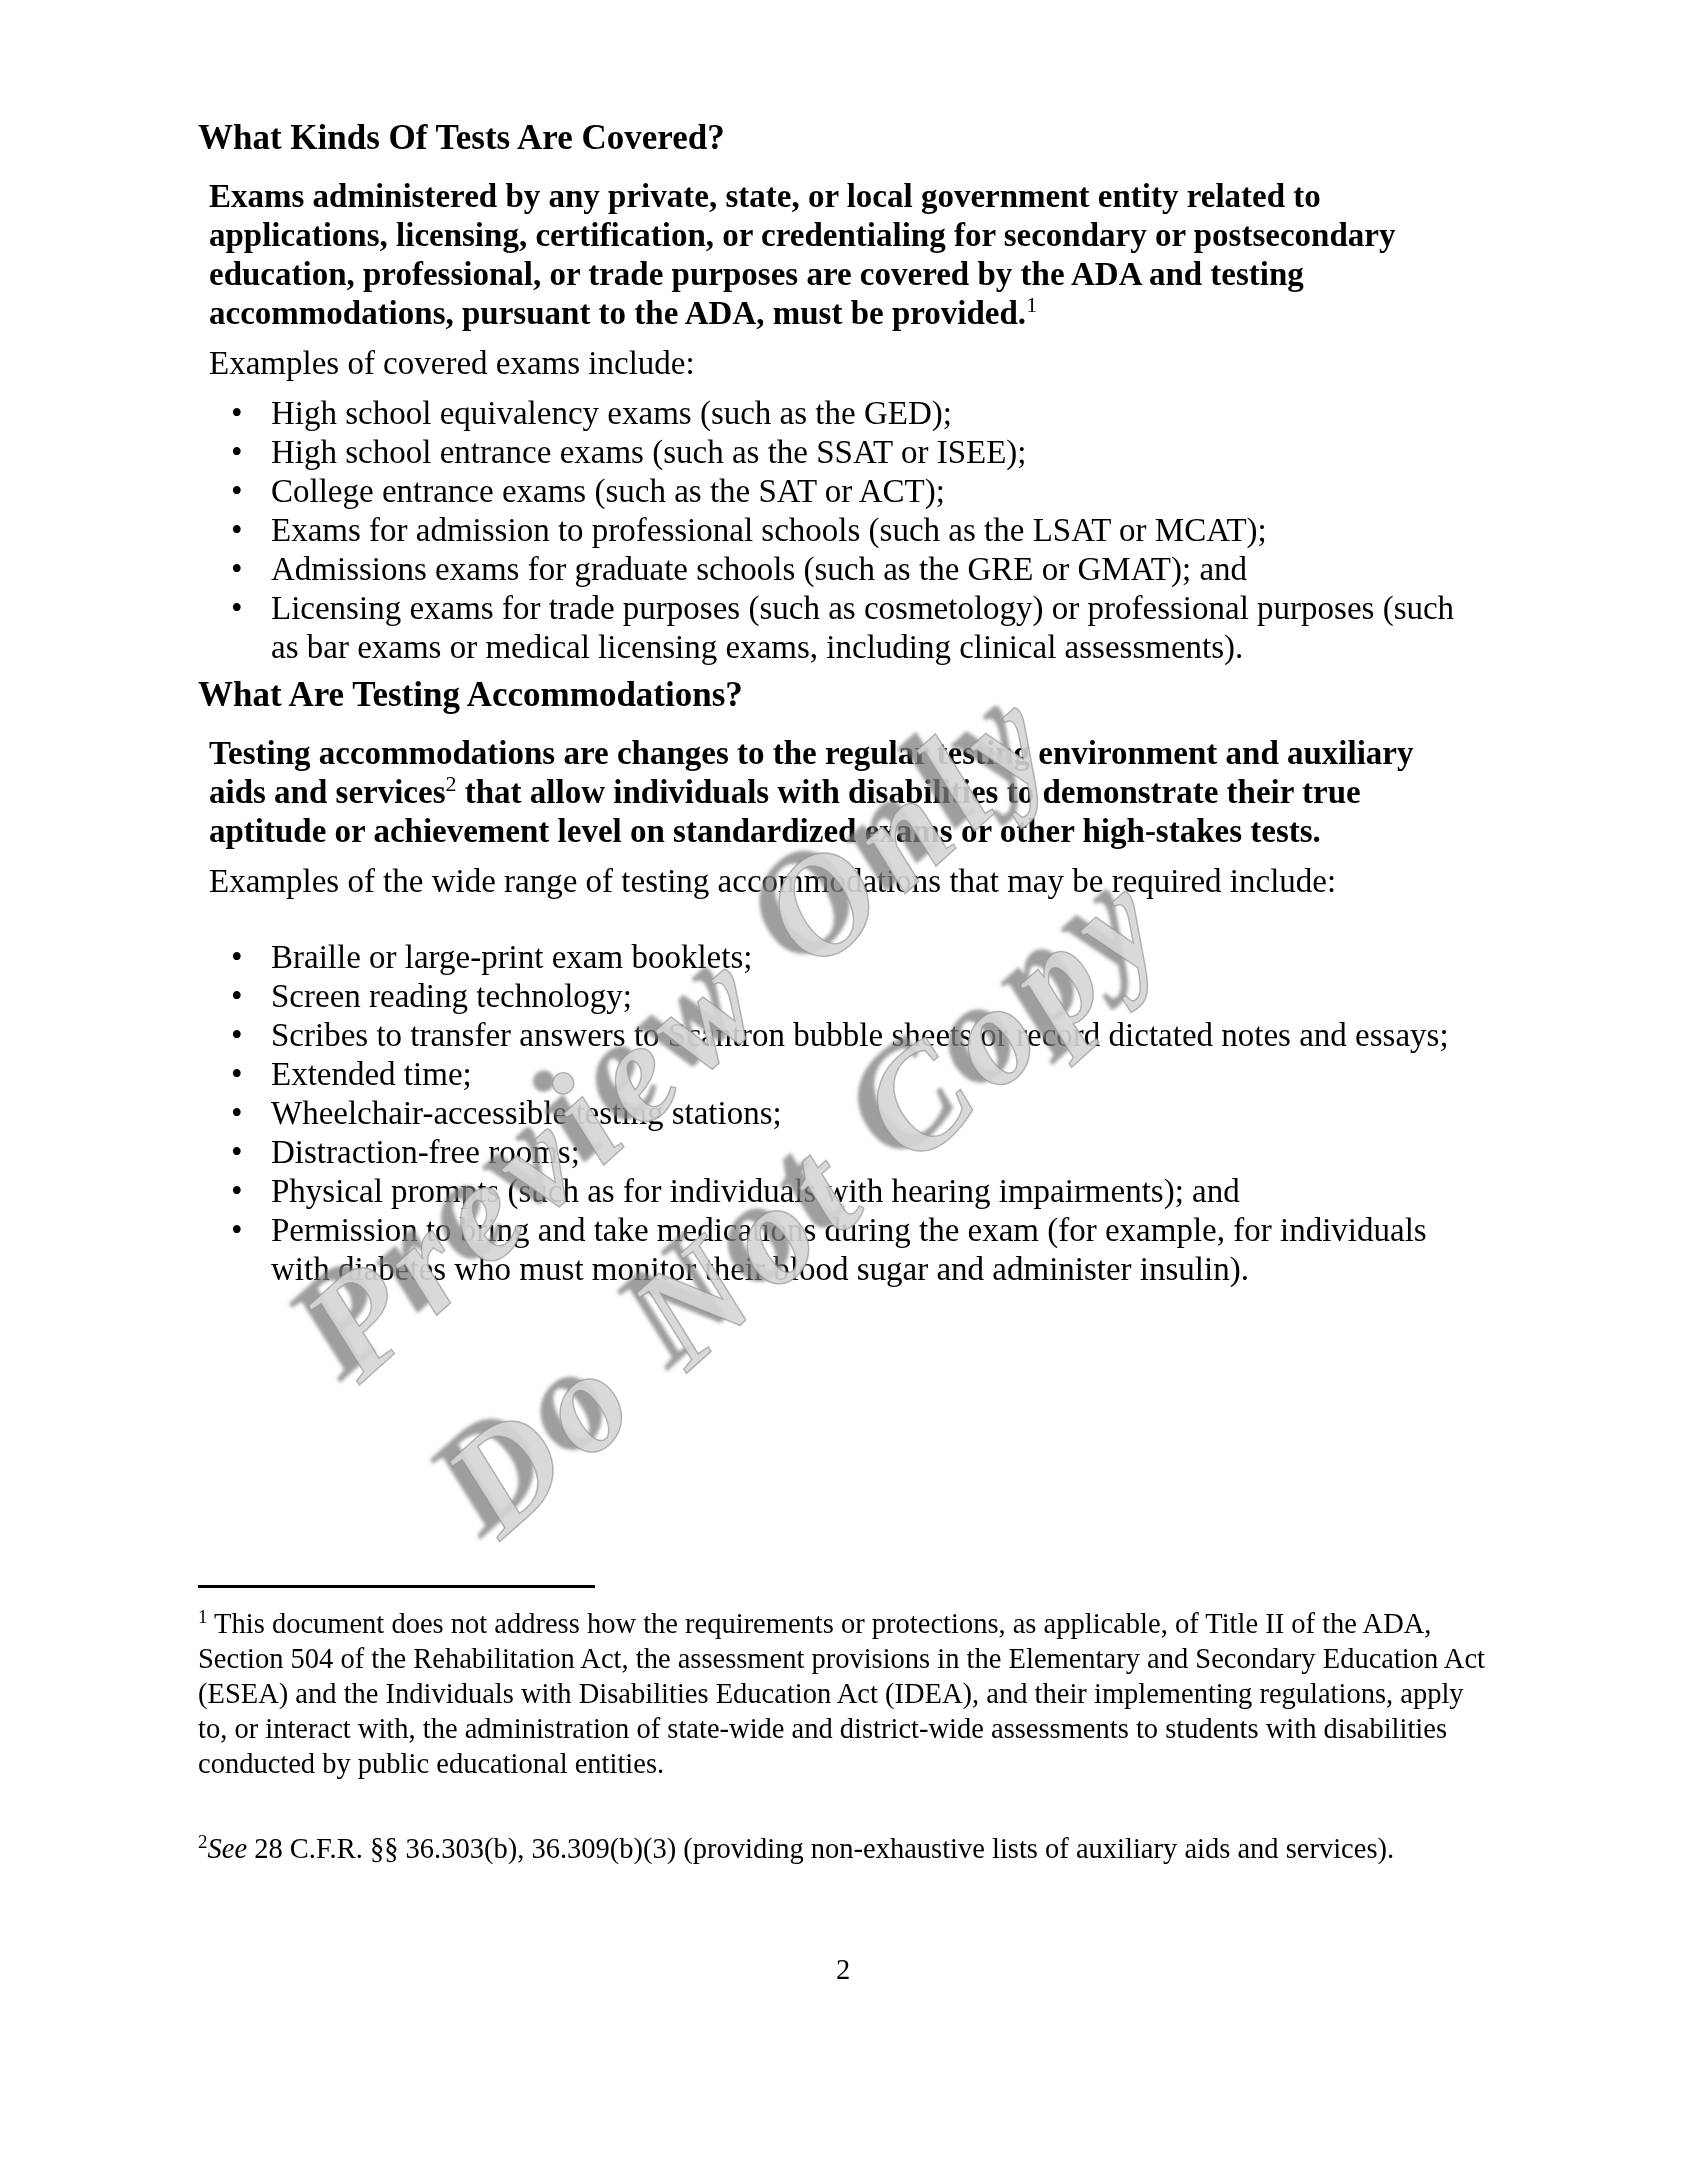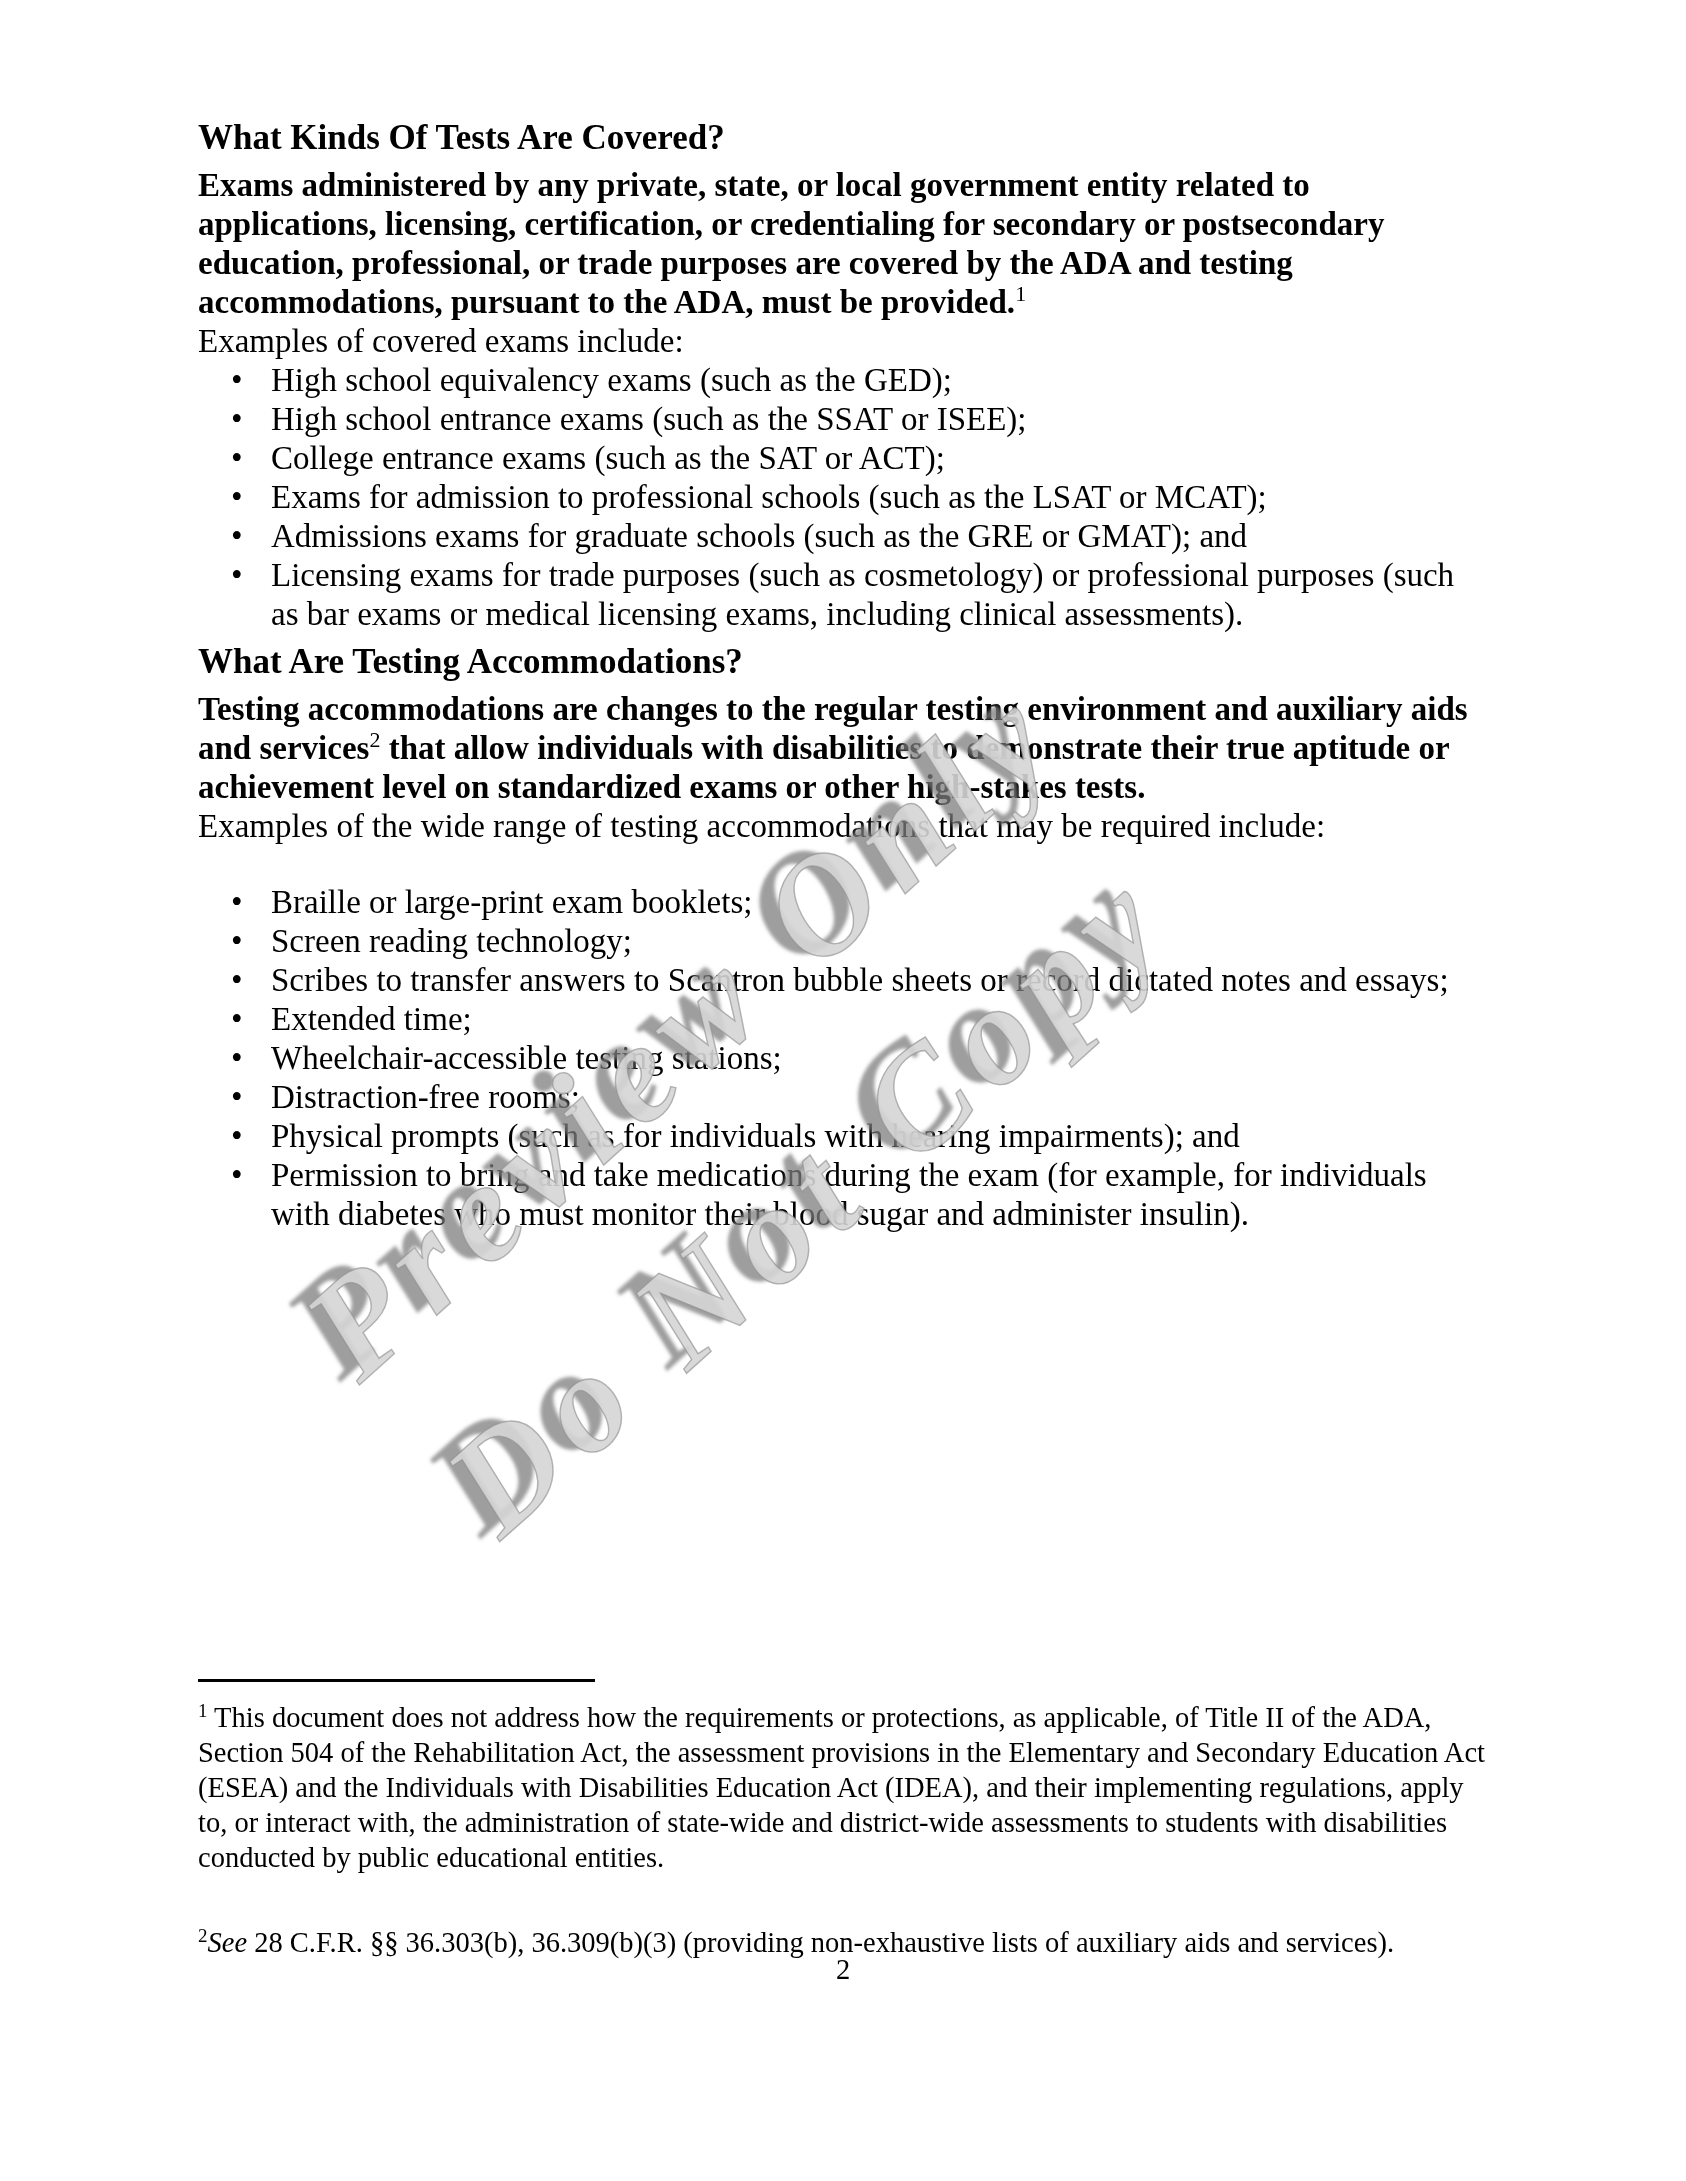--- a/index.html
+++ b/index.html
@@ -20,21 +20,21 @@
   }
   h1.doc-heading {
     font-size: 35px;
     line-height: 56px;
     font-weight: bold;
     margin: 0;
   }
   p.body-text {
     font-size: 33px;
     line-height: 39px;
-    margin: 0;
+    margin: 11px;
   }
   .bold { font-weight: bold; }
   .intro1 { margin-top: 49px; }
   .label1 { margin-top: 35px; }
   .heading2 { margin-top: 51px; }
   .intro2 { margin-top: 30px; }
   .label2 { margin-top: 25px; }
   ul.doc-list {
     list-style: none;
     margin: 0;
@@ -53,21 +53,21 @@
   }
   sup.body-ref {
     font-weight: normal;
     font-size: 22px;
     line-height: 0;
     vertical-align: super;
   }
   .footnotes {
     position: absolute;
     left: 198px;
-    top: 1679px;
+    top: 1585px;
     width: 1289px;
     font-size: 28.5px;
     line-height: 35px;
   }
   .fn-separator {
     width: 397px;
     height: 0;
     border-top: 3.7px solid #000000;
     margin: 0 0 18.4px 0;
   }

